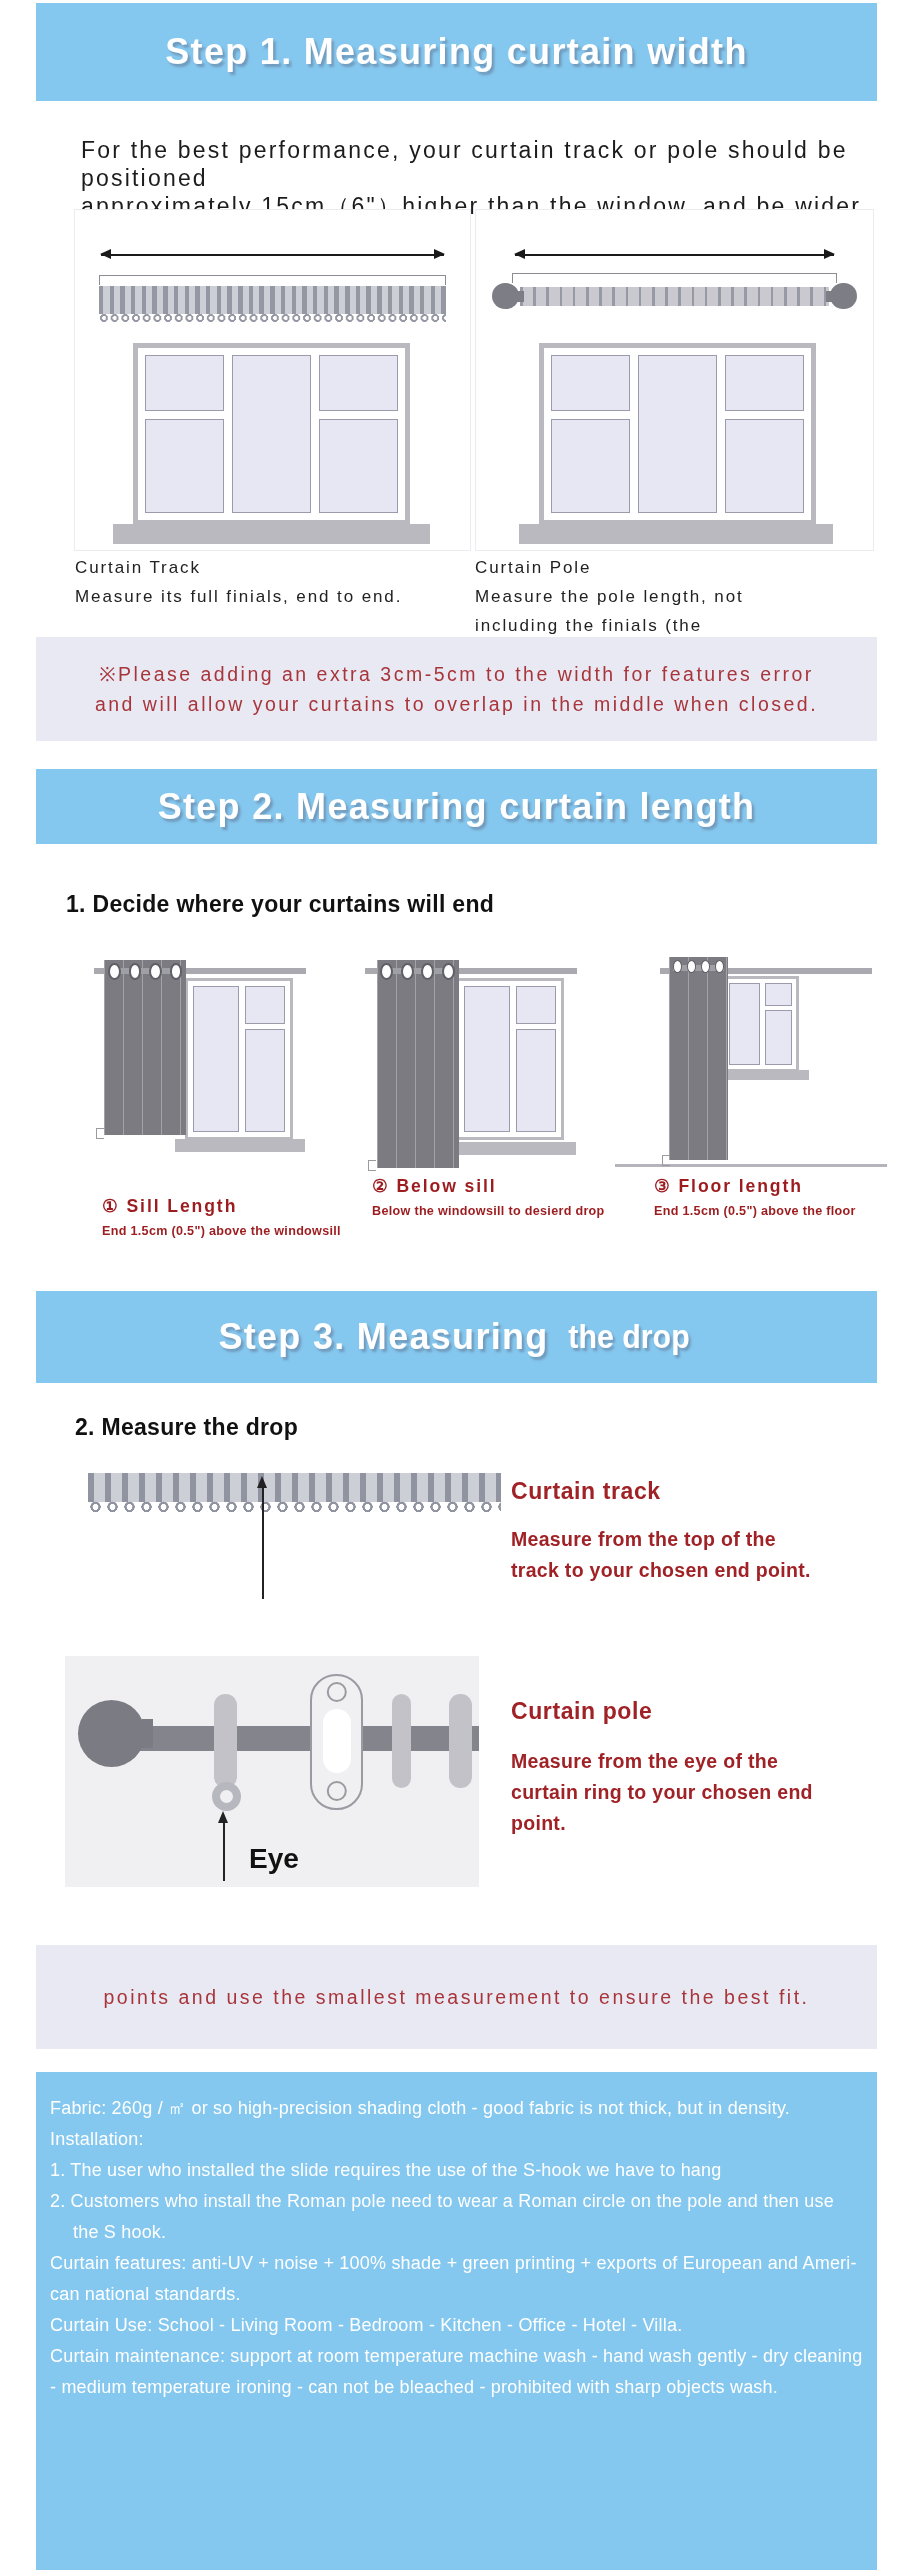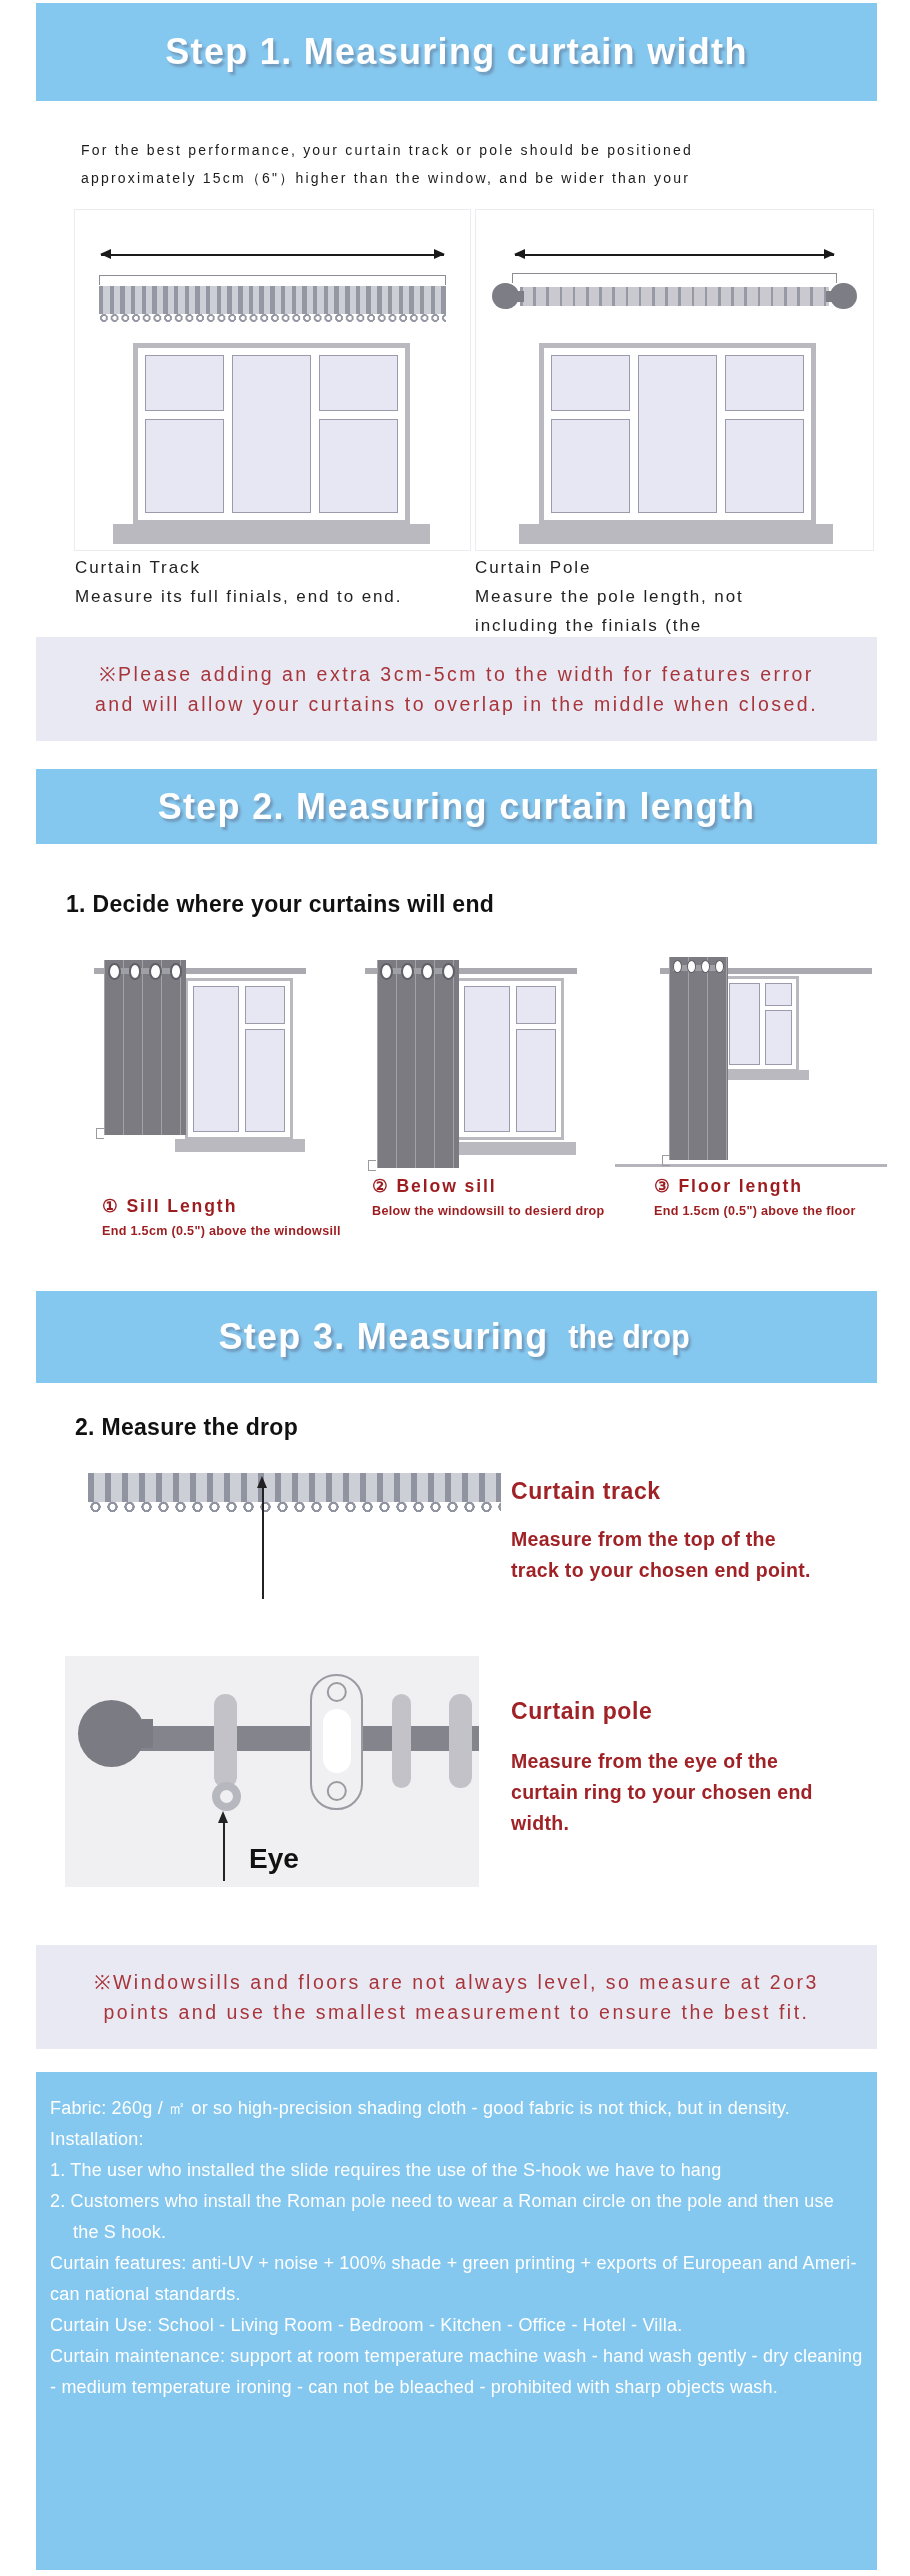--- a/index.html
+++ b/index.html
@@ -11,21 +11,21 @@
           display:flex;align-items:center;justify-content:center;
           font-weight:bold;font-size:36px;letter-spacing:1.3px;
           text-shadow:2.5px 3.1px 2.5px rgba(108,145,178,0.85);}
   #banner1{top:2.5px;height:98px;}
   #banner2{top:769px;height:75px;}
   #banner3{top:1291px;height:92px;}
   #banner3 .sub{display:inline-block;font-size:33px;letter-spacing:0;margin-left:14px;
                 transform:scaleX(0.92);}
 
   
-  #intro{position:absolute;left:81px;top:136px;color:#1c1c1c;font-size:14px;
+  #intro{position:absolute;left:81px;top:136px;color:#1c1c1c;font-size:23px;
          line-height:28px;letter-spacing:2.2px;}
 
   
   .sfig{position:absolute;border:0.6px solid #ececf0;background:#fff;}
   #fig-track{left:74px;top:209px;width:395px;height:340px;}
   #fig-pole{left:475px;top:209px;width:397px;height:340px;}
 
   .harrow{position:absolute;height:1.9px;background:#1a1a1a;}
   .harrow::before,.harrow::after{content:"";position:absolute;top:-5px;
       border-top:5.7px solid transparent;border-bottom:5.7px solid transparent;}
@@ -355,25 +355,24 @@
     </div>
     <div class="p3-eye"></div>
     <div class="varrow" id="p3-arrow"></div>
     <div id="p3-eyelabel">Eye</div>
   </div>
 
   <div class="redtitle" id="pole3-title">Curtain pole</div>
   <div class="redbody" id="pole3-body">
     <div>Measure from the eye of the</div>
     <div>curtain ring to your chosen end</div>
-    <div>width.</div>
+    <div>point.</div>
   </div>
 
   <div class="noteband" id="note2">
-    <div>※Windowsills and floors are not always level, so measure at 2or3</div>
     <div>points and use the smallest measurement to ensure the best fit.</div>
   </div>
 
   <div id="info">
     <div>Fabric: 260g / ㎡ or so high-precision shading cloth - good fabric is not thick, but in density.</div>
     <div>Installation:</div>
     <div>1. The user who installed the slide requires the use of the S-hook we have to hang</div>
     <div>2. Customers who install the Roman pole need to wear a Roman circle on the pole and then use</div>
     <div class="indent">the S hook.</div>
     <div>Curtain features: anti-UV + noise + 100% shade + green printing + exports of European and Ameri-</div>

